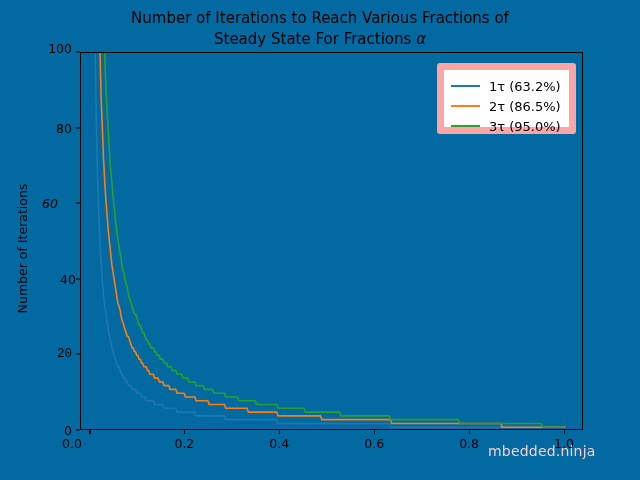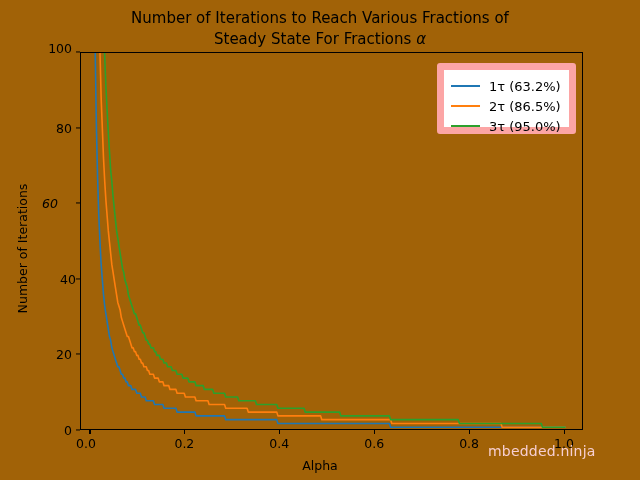--- a/index.html
+++ b/index.html
@@ -3,21 +3,21 @@
 <meta charset="utf-8">
 <style>
   html,body{margin:0;padding:0;}
   body{
     width:640px;height:480px;
     background:#ffffff;
     font-family:"DejaVu Sans","Liberation Sans",sans-serif;
     overflow:hidden;
     position:relative;
   }
-  #figure{position:absolute;left:0;top:0;width:640px;height:480px;background:#a16207;}
+  #figure{position:absolute;left:0;top:0;width:640px;height:480px;background:#0369a1;}
 
   
   #title{
     position:absolute;left:0;top:8px;width:640px;
     text-align:center;color:#000;
     font-size:15px;line-height:21px;
   }
   #title .ln{display:block;}
   #title .alpha{font-style:italic;}
 
@@ -99,46 +99,45 @@
 <div id="figure">
 
   <div id="title">
     <span class="ln">Number of Iterations to Reach Various Fractions of</span>
     <span class="ln"><span>Steady State For Fractions </span><span class="alpha">α</span></span>
   </div>
 
   <div id="y-ticks">
       <div class="ytl" style="left: 26px; top: 430px;">0</div>
       <div class="ytm" style="left: 76px; top: 430px;"></div>
-      <div class="ytl" style="left: 26px; top: 354.4px;">20</div>
+      <div class="ytl" style="left: 26px; top: 354.4px; font-family: Liberation Mono, monospace;">20</div>
       <div class="ytm" style="left: 76px; top: 354.4px;"></div>
       <div class="ytl" style="left: 30px; top: 278.8px;">40</div>
       <div class="ytm" style="left: 76px; top: 278.8px;"></div>
       <div class="ytl" style="left: 12px; top: 203.2px; font-style: italic;">60</div>
       <div class="ytm" style="left: 76px; top: 203.2px;"></div>
       <div class="ytl" style="left: 26px; top: 127.6px;">80</div>
       <div class="ytm" style="left: 76px; top: 127.6px;"></div>
       <div class="ytl" style="left: 26px; top: 48px;">100</div>
       <div class="ytm" style="left: 76px; top: 52px;"></div>
-      <div class="xtl" style="left: 86px;">0.0</div>
+      <div class="xtl" style="left: 72px;">0.0</div>
       <div class="xtm" style="left: 89.4906px;"></div>
       <div class="xtl" style="left: 184.396px;">0.2</div>
       <div class="xtm" style="left: 184.396px;"></div>
       <div class="xtl" style="left: 279.302px;">0.4</div>
       <div class="xtm" style="left: 279.302px;"></div>
       <div class="xtl" style="left: 374.208px;">0.6</div>
       <div class="xtm" style="left: 374.208px;"></div>
       <div class="xtl" style="left: 469.113px;">0.8</div>
       <div class="xtm" style="left: 469.113px;"></div>
       <div class="xtl" style="left: 564.019px;">1.0</div>
       <div class="xtm" style="left: 564.019px;"></div>
     </div>
 
   <div id="ylabel">Number of Iterations</div>
-  <div id="xlabel">Alpha</div>
 
   <div id="plot-area">
     <svg id="curves" viewBox="0 0 503 378" preserveAspectRatio="none">
         <path d="M11.86,-151.20 L13.05,-124.74 L14.24,0.00 L15.42,75.60 L16.61,124.74 L17.79,162.54 L18.98,189.00 L20.17,211.68 L21.35,226.80 L22.54,241.92 L23.73,253.26 L24.91,260.82 L26.10,268.38 L27.29,275.94 L28.47,283.50 L29.66,287.28 L30.84,294.84 L32.03,298.62 L33.22,302.40 L34.40,306.18 L35.59,309.96 L36.78,313.74 L37.96,313.74 L39.15,317.52 L40.33,321.30 L41.52,321.30 L42.71,325.08 L43.89,325.08 L45.08,328.86 L46.27,328.86 L47.45,332.64 L48.64,332.64 L49.83,332.64 L51.01,336.42 L52.20,336.42 L53.38,336.42 L54.57,336.42 L55.76,340.20 L56.94,340.20 L58.13,340.20 L59.32,340.20 L60.50,343.98 L61.69,343.98 L62.88,343.98 L64.06,343.98 L65.25,347.76 L66.43,347.76 L67.62,347.76 L68.81,347.76 L69.99,347.76 L71.18,347.76 L72.37,347.76 L73.55,351.54 L74.74,351.54 L75.92,351.54 L77.11,351.54 L78.30,351.54 L79.48,351.54 L80.67,351.54 L81.86,351.54 L83.04,355.32 L84.23,355.32 L85.42,355.32 L86.60,355.32 L87.79,355.32 L88.97,355.32 L90.16,355.32 L91.35,355.32 L92.53,355.32 L93.72,355.32 L94.91,355.32 L96.09,359.10 L97.28,359.10 L98.46,359.10 L99.65,359.10 L100.84,359.10 L102.02,359.10 L103.21,359.10 L104.40,359.10 L105.58,359.10 L106.77,359.10 L107.96,359.10 L109.14,359.10 L110.33,359.10 L111.51,359.10 L112.70,359.10 L113.89,359.10 L115.07,362.88 L116.26,362.88 L117.45,362.88 L118.63,362.88 L119.82,362.88 L121.00,362.88 L122.19,362.88 L123.38,362.88 L124.56,362.88 L125.75,362.88 L126.94,362.88 L128.12,362.88 L129.31,362.88 L130.50,362.88 L131.68,362.88 L132.87,362.88 L134.05,362.88 L135.24,362.88 L136.43,362.88 L137.61,362.88 L138.80,362.88 L139.99,362.88 L141.17,362.88 L142.36,362.88 L143.54,362.88 L144.73,366.66 L145.92,366.66 L147.10,366.66 L148.29,366.66 L149.48,366.66 L150.66,366.66 L151.85,366.66 L153.04,366.66 L154.22,366.66 L155.41,366.66 L156.59,366.66 L157.78,366.66 L158.97,366.66 L160.15,366.66 L161.34,366.66 L162.53,366.66 L163.71,366.66 L164.90,366.66 L166.08,366.66 L167.27,366.66 L168.46,366.66 L169.64,366.66 L170.83,366.66 L172.02,366.66 L173.20,366.66 L174.39,366.66 L175.58,366.66 L176.76,366.66 L177.95,366.66 L179.13,366.66 L180.32,366.66 L181.51,366.66 L182.69,366.66 L183.88,366.66 L185.07,366.66 L186.25,366.66 L187.44,366.66 L188.63,366.66 L189.81,366.66 L191.00,366.66 L192.18,366.66 L193.37,366.66 L194.56,366.66 L195.74,366.66 L196.93,370.44 L198.12,370.44 L199.30,370.44 L200.49,370.44 L201.67,370.44 L202.86,370.44 L204.05,370.44 L205.23,370.44 L206.42,370.44 L207.61,370.44 L208.79,370.44 L209.98,370.44 L211.17,370.44 L212.35,370.44 L213.54,370.44 L214.72,370.44 L215.91,370.44 L217.10,370.44 L218.28,370.44 L219.47,370.44 L220.66,370.44 L221.84,370.44 L223.03,370.44 L224.21,370.44 L225.40,370.44 L226.59,370.44 L227.77,370.44 L228.96,370.44 L230.15,370.44 L231.33,370.44 L232.52,370.44 L233.71,370.44 L234.89,370.44 L236.08,370.44 L237.26,370.44 L238.45,370.44 L239.64,370.44 L240.82,370.44 L242.01,370.44 L243.20,370.44 L244.38,370.44 L245.57,370.44 L246.75,370.44 L247.94,370.44 L249.13,370.44 L250.31,370.44 L251.50,370.44 L252.69,370.44 L253.87,370.44 L255.06,370.44 L256.25,370.44 L257.43,370.44 L258.62,370.44 L259.80,370.44 L260.99,370.44 L262.18,370.44 L263.36,370.44 L264.55,370.44 L265.74,370.44 L266.92,370.44 L268.11,370.44 L269.29,370.44 L270.48,370.44 L271.67,370.44 L272.85,370.44 L274.04,370.44 L275.23,370.44 L276.41,370.44 L277.60,370.44 L278.79,370.44 L279.97,370.44 L281.16,370.44 L282.34,370.44 L283.53,370.44 L284.72,370.44 L285.90,370.44 L287.09,370.44 L288.28,370.44 L289.46,370.44 L290.65,370.44 L291.83,370.44 L293.02,370.44 L294.21,370.44 L295.39,370.44 L296.58,370.44 L297.77,370.44 L298.95,370.44 L300.14,370.44 L301.33,370.44 L302.51,370.44 L303.70,370.44 L304.88,370.44 L306.07,370.44 L307.26,370.44 L308.44,370.44 L309.63,374.22 L310.82,374.22 L312.00,374.22 L313.19,374.22 L314.37,374.22 L315.56,374.22 L316.75,374.22 L317.93,374.22 L319.12,374.22 L320.31,374.22 L321.49,374.22 L322.68,374.22 L323.87,374.22 L325.05,374.22 L326.24,374.22 L327.42,374.22 L328.61,374.22 L329.80,374.22 L330.98,374.22 L332.17,374.22 L333.36,374.22 L334.54,374.22 L335.73,374.22 L336.92,374.22 L338.10,374.22 L339.29,374.22 L340.47,374.22 L341.66,374.22 L342.85,374.22 L344.03,374.22 L345.22,374.22 L346.41,374.22 L347.59,374.22 L348.78,374.22 L349.96,374.22 L351.15,374.22 L352.34,374.22 L353.52,374.22 L354.71,374.22 L355.90,374.22 L357.08,374.22 L358.27,374.22 L359.46,374.22 L360.64,374.22 L361.83,374.22 L363.01,374.22 L364.20,374.22 L365.39,374.22 L366.57,374.22 L367.76,374.22 L368.95,374.22 L370.13,374.22 L371.32,374.22 L372.50,374.22 L373.69,374.22 L374.88,374.22 L376.06,374.22 L377.25,374.22 L378.44,374.22 L379.62,374.22 L380.81,374.22 L382.00,374.22 L383.18,374.22 L384.37,374.22 L385.55,374.22 L386.74,374.22 L387.93,374.22 L389.11,374.22 L390.30,374.22 L391.49,374.22 L392.67,374.22 L393.86,374.22 L395.04,374.22 L396.23,374.22 L397.42,374.22 L398.60,374.22 L399.79,374.22 L400.98,374.22 L402.16,374.22 L403.35,374.22 L404.54,374.22 L405.72,374.22 L406.91,374.22 L408.09,374.22 L409.28,374.22 L410.47,374.22 L411.65,374.22 L412.84,374.22 L414.03,374.22 L415.21,374.22 L416.40,374.22 L417.58,374.22 L418.77,374.22 L419.96,374.22 L421.14,374.22 L422.33,374.22 L423.52,374.22 L424.70,374.22 L425.89,374.22 L427.08,374.22 L428.26,374.22 L429.45,374.22 L430.63,374.22 L431.82,374.22 L433.01,374.22 L434.19,374.22 L435.38,374.22 L436.57,374.22 L437.75,374.22 L438.94,374.22 L440.12,374.22 L441.31,374.22 L442.50,374.22 L443.68,374.22 L444.87,374.22 L446.06,374.22 L447.24,374.22 L448.43,374.22 L449.62,374.22 L450.80,374.22 L451.99,374.22 L453.17,374.22 L454.36,374.22 L455.55,374.22 L456.73,374.22 L457.92,374.22 L459.11,374.22 L460.29,374.22 L461.48,374.22 L462.67,374.22 L463.85,374.22 L465.04,374.22 L466.22,374.22 L467.41,374.22 L468.60,374.22 L469.78,374.22 L470.97,374.22 L472.16,374.22 L473.34,374.22 L474.53,374.22 L475.71,374.22 L476.90,374.22 L478.09,374.22 L479.27,374.22 L480.46,374.22 L481.65,374.22 L482.83,374.22 L484.02,374.22" fill="none" stroke="#1f77b4" stroke-width="1.6" stroke-linejoin="round" stroke-linecap="round"></path>
         <path d="M11.86,-151.20 L13.05,-151.20 L14.24,-151.20 L15.42,-151.20 L16.61,-124.74 L17.79,-52.92 L18.98,0.00 L20.17,45.36 L21.35,75.60 L22.54,105.84 L23.73,128.52 L24.91,147.42 L26.10,162.54 L27.29,177.66 L28.47,189.00 L29.66,200.34 L30.84,211.68 L32.03,219.24 L33.22,226.80 L34.40,234.36 L35.59,241.92 L36.78,249.48 L37.96,253.26 L39.15,257.04 L40.33,264.60 L41.52,268.38 L42.71,272.16 L43.89,275.94 L45.08,279.72 L46.27,283.50 L47.45,283.50 L48.64,287.28 L49.83,291.06 L51.01,294.84 L52.20,294.84 L53.38,298.62 L54.57,298.62 L55.76,302.40 L56.94,302.40 L58.13,306.18 L59.32,306.18 L60.50,309.96 L61.69,309.96 L62.88,313.74 L64.06,313.74 L65.25,313.74 L66.43,317.52 L67.62,317.52 L68.81,321.30 L69.99,321.30 L71.18,321.30 L72.37,321.30 L73.55,325.08 L74.74,325.08 L75.92,325.08 L77.11,325.08 L78.30,328.86 L79.48,328.86 L80.67,328.86 L81.86,328.86 L83.04,332.64 L84.23,332.64 L85.42,332.64 L86.60,332.64 L87.79,332.64 L88.97,336.42 L90.16,336.42 L91.35,336.42 L92.53,336.42 L93.72,336.42 L94.91,336.42 L96.09,340.20 L97.28,340.20 L98.46,340.20 L99.65,340.20 L100.84,340.20 L102.02,340.20 L103.21,340.20 L104.40,343.98 L105.58,343.98 L106.77,343.98 L107.96,343.98 L109.14,343.98 L110.33,343.98 L111.51,343.98 L112.70,343.98 L113.89,343.98 L115.07,347.76 L116.26,347.76 L117.45,347.76 L118.63,347.76 L119.82,347.76 L121.00,347.76 L122.19,347.76 L123.38,347.76 L124.56,347.76 L125.75,347.76 L126.94,347.76 L128.12,351.54 L129.31,351.54 L130.50,351.54 L131.68,351.54 L132.87,351.54 L134.05,351.54 L135.24,351.54 L136.43,351.54 L137.61,351.54 L138.80,351.54 L139.99,351.54 L141.17,351.54 L142.36,351.54 L143.54,351.54 L144.73,355.32 L145.92,355.32 L147.10,355.32 L148.29,355.32 L149.48,355.32 L150.66,355.32 L151.85,355.32 L153.04,355.32 L154.22,355.32 L155.41,355.32 L156.59,355.32 L157.78,355.32 L158.97,355.32 L160.15,355.32 L161.34,355.32 L162.53,355.32 L163.71,355.32 L164.90,355.32 L166.08,355.32 L167.27,359.10 L168.46,359.10 L169.64,359.10 L170.83,359.10 L172.02,359.10 L173.20,359.10 L174.39,359.10 L175.58,359.10 L176.76,359.10 L177.95,359.10 L179.13,359.10 L180.32,359.10 L181.51,359.10 L182.69,359.10 L183.88,359.10 L185.07,359.10 L186.25,359.10 L187.44,359.10 L188.63,359.10 L189.81,359.10 L191.00,359.10 L192.18,359.10 L193.37,359.10 L194.56,359.10 L195.74,359.10 L196.93,362.88 L198.12,362.88 L199.30,362.88 L200.49,362.88 L201.67,362.88 L202.86,362.88 L204.05,362.88 L205.23,362.88 L206.42,362.88 L207.61,362.88 L208.79,362.88 L209.98,362.88 L211.17,362.88 L212.35,362.88 L213.54,362.88 L214.72,362.88 L215.91,362.88 L217.10,362.88 L218.28,362.88 L219.47,362.88 L220.66,362.88 L221.84,362.88 L223.03,362.88 L224.21,362.88 L225.40,362.88 L226.59,362.88 L227.77,362.88 L228.96,362.88 L230.15,362.88 L231.33,362.88 L232.52,362.88 L233.71,362.88 L234.89,362.88 L236.08,362.88 L237.26,362.88 L238.45,362.88 L239.64,362.88 L240.82,366.66 L242.01,366.66 L243.20,366.66 L244.38,366.66 L245.57,366.66 L246.75,366.66 L247.94,366.66 L249.13,366.66 L250.31,366.66 L251.50,366.66 L252.69,366.66 L253.87,366.66 L255.06,366.66 L256.25,366.66 L257.43,366.66 L258.62,366.66 L259.80,366.66 L260.99,366.66 L262.18,366.66 L263.36,366.66 L264.55,366.66 L265.74,366.66 L266.92,366.66 L268.11,366.66 L269.29,366.66 L270.48,366.66 L271.67,366.66 L272.85,366.66 L274.04,366.66 L275.23,366.66 L276.41,366.66 L277.60,366.66 L278.79,366.66 L279.97,366.66 L281.16,366.66 L282.34,366.66 L283.53,366.66 L284.72,366.66 L285.90,366.66 L287.09,366.66 L288.28,366.66 L289.46,366.66 L290.65,366.66 L291.83,366.66 L293.02,366.66 L294.21,366.66 L295.39,366.66 L296.58,366.66 L297.77,366.66 L298.95,366.66 L300.14,366.66 L301.33,366.66 L302.51,366.66 L303.70,366.66 L304.88,366.66 L306.07,366.66 L307.26,366.66 L308.44,366.66 L309.63,366.66 L310.82,370.44 L312.00,370.44 L313.19,370.44 L314.37,370.44 L315.56,370.44 L316.75,370.44 L317.93,370.44 L319.12,370.44 L320.31,370.44 L321.49,370.44 L322.68,370.44 L323.87,370.44 L325.05,370.44 L326.24,370.44 L327.42,370.44 L328.61,370.44 L329.80,370.44 L330.98,370.44 L332.17,370.44 L333.36,370.44 L334.54,370.44 L335.73,370.44 L336.92,370.44 L338.10,370.44 L339.29,370.44 L340.47,370.44 L341.66,370.44 L342.85,370.44 L344.03,370.44 L345.22,370.44 L346.41,370.44 L347.59,370.44 L348.78,370.44 L349.96,370.44 L351.15,370.44 L352.34,370.44 L353.52,370.44 L354.71,370.44 L355.90,370.44 L357.08,370.44 L358.27,370.44 L359.46,370.44 L360.64,370.44 L361.83,370.44 L363.01,370.44 L364.20,370.44 L365.39,370.44 L366.57,370.44 L367.76,370.44 L368.95,370.44 L370.13,370.44 L371.32,370.44 L372.50,370.44 L373.69,370.44 L374.88,370.44 L376.06,370.44 L377.25,370.44 L378.44,370.44 L379.62,370.44 L380.81,370.44 L382.00,370.44 L383.18,370.44 L384.37,370.44 L385.55,370.44 L386.74,370.44 L387.93,370.44 L389.11,370.44 L390.30,370.44 L391.49,370.44 L392.67,370.44 L393.86,370.44 L395.04,370.44 L396.23,370.44 L397.42,370.44 L398.60,370.44 L399.79,370.44 L400.98,370.44 L402.16,370.44 L403.35,370.44 L404.54,370.44 L405.72,370.44 L406.91,370.44 L408.09,370.44 L409.28,370.44 L410.47,370.44 L411.65,370.44 L412.84,370.44 L414.03,370.44 L415.21,370.44 L416.40,370.44 L417.58,370.44 L418.77,370.44 L419.96,370.44 L421.14,374.22 L422.33,374.22 L423.52,374.22 L424.70,374.22 L425.89,374.22 L427.08,374.22 L428.26,374.22 L429.45,374.22 L430.63,374.22 L431.82,374.22 L433.01,374.22 L434.19,374.22 L435.38,374.22 L436.57,374.22 L437.75,374.22 L438.94,374.22 L440.12,374.22 L441.31,374.22 L442.50,374.22 L443.68,374.22 L444.87,374.22 L446.06,374.22 L447.24,374.22 L448.43,374.22 L449.62,374.22 L450.80,374.22 L451.99,374.22 L453.17,374.22 L454.36,374.22 L455.55,374.22 L456.73,374.22 L457.92,374.22 L459.11,374.22 L460.29,374.22 L461.48,374.22 L462.67,374.22 L463.85,374.22 L465.04,374.22 L466.22,374.22 L467.41,374.22 L468.60,374.22 L469.78,374.22 L470.97,374.22 L472.16,374.22 L473.34,374.22 L474.53,374.22 L475.71,374.22 L476.90,374.22 L478.09,374.22 L479.27,374.22 L480.46,374.22 L481.65,374.22 L482.83,374.22 L484.02,374.22" fill="none" stroke="#ff7f0e" stroke-width="1.6" stroke-linejoin="round" stroke-linecap="round"></path>
         <path d="M11.86,-151.20 L13.05,-151.20 L14.24,-151.20 L15.42,-151.20 L16.61,-151.20 L17.79,-151.20 L18.98,-151.20 L20.17,-120.96 L21.35,-71.82 L22.54,-30.24 L23.73,3.78 L24.91,34.02 L26.10,56.70 L27.29,79.38 L28.47,98.28 L29.66,117.18 L30.84,128.52 L32.03,143.64 L33.22,154.98 L34.40,166.32 L35.59,177.66 L36.78,185.22 L37.96,192.78 L39.15,200.34 L40.33,207.90 L41.52,215.46 L42.71,219.24 L43.89,226.80 L45.08,230.58 L46.27,234.36 L47.45,241.92 L48.64,245.70 L49.83,249.48 L51.01,253.26 L52.20,257.04 L53.38,260.82 L54.57,260.82 L55.76,264.60 L56.94,268.38 L58.13,272.16 L59.32,272.16 L60.50,275.94 L61.69,279.72 L62.88,279.72 L64.06,283.50 L65.25,287.28 L66.43,287.28 L67.62,291.06 L68.81,291.06 L69.99,294.84 L71.18,294.84 L72.37,294.84 L73.55,298.62 L74.74,298.62 L75.92,302.40 L77.11,302.40 L78.30,302.40 L79.48,306.18 L80.67,306.18 L81.86,306.18 L83.04,309.96 L84.23,309.96 L85.42,309.96 L86.60,313.74 L87.79,313.74 L88.97,313.74 L90.16,313.74 L91.35,317.52 L92.53,317.52 L93.72,317.52 L94.91,317.52 L96.09,321.30 L97.28,321.30 L98.46,321.30 L99.65,321.30 L100.84,321.30 L102.02,325.08 L103.21,325.08 L104.40,325.08 L105.58,325.08 L106.77,325.08 L107.96,328.86 L109.14,328.86 L110.33,328.86 L111.51,328.86 L112.70,328.86 L113.89,328.86 L115.07,332.64 L116.26,332.64 L117.45,332.64 L118.63,332.64 L119.82,332.64 L121.00,332.64 L122.19,332.64 L123.38,336.42 L124.56,336.42 L125.75,336.42 L126.94,336.42 L128.12,336.42 L129.31,336.42 L130.50,336.42 L131.68,336.42 L132.87,340.20 L134.05,340.20 L135.24,340.20 L136.43,340.20 L137.61,340.20 L138.80,340.20 L139.99,340.20 L141.17,340.20 L142.36,340.20 L143.54,340.20 L144.73,343.98 L145.92,343.98 L147.10,343.98 L148.29,343.98 L149.48,343.98 L150.66,343.98 L151.85,343.98 L153.04,343.98 L154.22,343.98 L155.41,343.98 L156.59,343.98 L157.78,347.76 L158.97,347.76 L160.15,347.76 L161.34,347.76 L162.53,347.76 L163.71,347.76 L164.90,347.76 L166.08,347.76 L167.27,347.76 L168.46,347.76 L169.64,347.76 L170.83,347.76 L172.02,347.76 L173.20,347.76 L174.39,347.76 L175.58,351.54 L176.76,351.54 L177.95,351.54 L179.13,351.54 L180.32,351.54 L181.51,351.54 L182.69,351.54 L183.88,351.54 L185.07,351.54 L186.25,351.54 L187.44,351.54 L188.63,351.54 L189.81,351.54 L191.00,351.54 L192.18,351.54 L193.37,351.54 L194.56,351.54 L195.74,351.54 L196.93,355.32 L198.12,355.32 L199.30,355.32 L200.49,355.32 L201.67,355.32 L202.86,355.32 L204.05,355.32 L205.23,355.32 L206.42,355.32 L207.61,355.32 L208.79,355.32 L209.98,355.32 L211.17,355.32 L212.35,355.32 L213.54,355.32 L214.72,355.32 L215.91,355.32 L217.10,355.32 L218.28,355.32 L219.47,355.32 L220.66,355.32 L221.84,355.32 L223.03,355.32 L224.21,359.10 L225.40,359.10 L226.59,359.10 L227.77,359.10 L228.96,359.10 L230.15,359.10 L231.33,359.10 L232.52,359.10 L233.71,359.10 L234.89,359.10 L236.08,359.10 L237.26,359.10 L238.45,359.10 L239.64,359.10 L240.82,359.10 L242.01,359.10 L243.20,359.10 L244.38,359.10 L245.57,359.10 L246.75,359.10 L247.94,359.10 L249.13,359.10 L250.31,359.10 L251.50,359.10 L252.69,359.10 L253.87,359.10 L255.06,359.10 L256.25,359.10 L257.43,359.10 L258.62,359.10 L259.80,362.88 L260.99,362.88 L262.18,362.88 L263.36,362.88 L264.55,362.88 L265.74,362.88 L266.92,362.88 L268.11,362.88 L269.29,362.88 L270.48,362.88 L271.67,362.88 L272.85,362.88 L274.04,362.88 L275.23,362.88 L276.41,362.88 L277.60,362.88 L278.79,362.88 L279.97,362.88 L281.16,362.88 L282.34,362.88 L283.53,362.88 L284.72,362.88 L285.90,362.88 L287.09,362.88 L288.28,362.88 L289.46,362.88 L290.65,362.88 L291.83,362.88 L293.02,362.88 L294.21,362.88 L295.39,362.88 L296.58,362.88 L297.77,362.88 L298.95,362.88 L300.14,362.88 L301.33,362.88 L302.51,362.88 L303.70,362.88 L304.88,362.88 L306.07,362.88 L307.26,362.88 L308.44,362.88 L309.63,366.66 L310.82,366.66 L312.00,366.66 L313.19,366.66 L314.37,366.66 L315.56,366.66 L316.75,366.66 L317.93,366.66 L319.12,366.66 L320.31,366.66 L321.49,366.66 L322.68,366.66 L323.87,366.66 L325.05,366.66 L326.24,366.66 L327.42,366.66 L328.61,366.66 L329.80,366.66 L330.98,366.66 L332.17,366.66 L333.36,366.66 L334.54,366.66 L335.73,366.66 L336.92,366.66 L338.10,366.66 L339.29,366.66 L340.47,366.66 L341.66,366.66 L342.85,366.66 L344.03,366.66 L345.22,366.66 L346.41,366.66 L347.59,366.66 L348.78,366.66 L349.96,366.66 L351.15,366.66 L352.34,366.66 L353.52,366.66 L354.71,366.66 L355.90,366.66 L357.08,366.66 L358.27,366.66 L359.46,366.66 L360.64,366.66 L361.83,366.66 L363.01,366.66 L364.20,366.66 L365.39,366.66 L366.57,366.66 L367.76,366.66 L368.95,366.66 L370.13,366.66 L371.32,366.66 L372.50,366.66 L373.69,366.66 L374.88,366.66 L376.06,366.66 L377.25,366.66 L378.44,370.44 L379.62,370.44 L380.81,370.44 L382.00,370.44 L383.18,370.44 L384.37,370.44 L385.55,370.44 L386.74,370.44 L387.93,370.44 L389.11,370.44 L390.30,370.44 L391.49,370.44 L392.67,370.44 L393.86,370.44 L395.04,370.44 L396.23,370.44 L397.42,370.44 L398.60,370.44 L399.79,370.44 L400.98,370.44 L402.16,370.44 L403.35,370.44 L404.54,370.44 L405.72,370.44 L406.91,370.44 L408.09,370.44 L409.28,370.44 L410.47,370.44 L411.65,370.44 L412.84,370.44 L414.03,370.44 L415.21,370.44 L416.40,370.44 L417.58,370.44 L418.77,370.44 L419.96,370.44 L421.14,370.44 L422.33,370.44 L423.52,370.44 L424.70,370.44 L425.89,370.44 L427.08,370.44 L428.26,370.44 L429.45,370.44 L430.63,370.44 L431.82,370.44 L433.01,370.44 L434.19,370.44 L435.38,370.44 L436.57,370.44 L437.75,370.44 L438.94,370.44 L440.12,370.44 L441.31,370.44 L442.50,370.44 L443.68,370.44 L444.87,370.44 L446.06,370.44 L447.24,370.44 L448.43,370.44 L449.62,370.44 L450.80,370.44 L451.99,370.44 L453.17,370.44 L454.36,370.44 L455.55,370.44 L456.73,370.44 L457.92,370.44 L459.11,370.44 L460.29,370.44 L461.48,374.22 L462.67,374.22 L463.85,374.22 L465.04,374.22 L466.22,374.22 L467.41,374.22 L468.60,374.22 L469.78,374.22 L470.97,374.22 L472.16,374.22 L473.34,374.22 L474.53,374.22 L475.71,374.22 L476.90,374.22 L478.09,374.22 L479.27,374.22 L480.46,374.22 L481.65,374.22 L482.83,374.22 L484.02,374.22" fill="none" stroke="#2ca02c" stroke-width="1.6" stroke-linejoin="round" stroke-linecap="round"></path>
       </svg>
   </div>
 
   <div id="legend">

